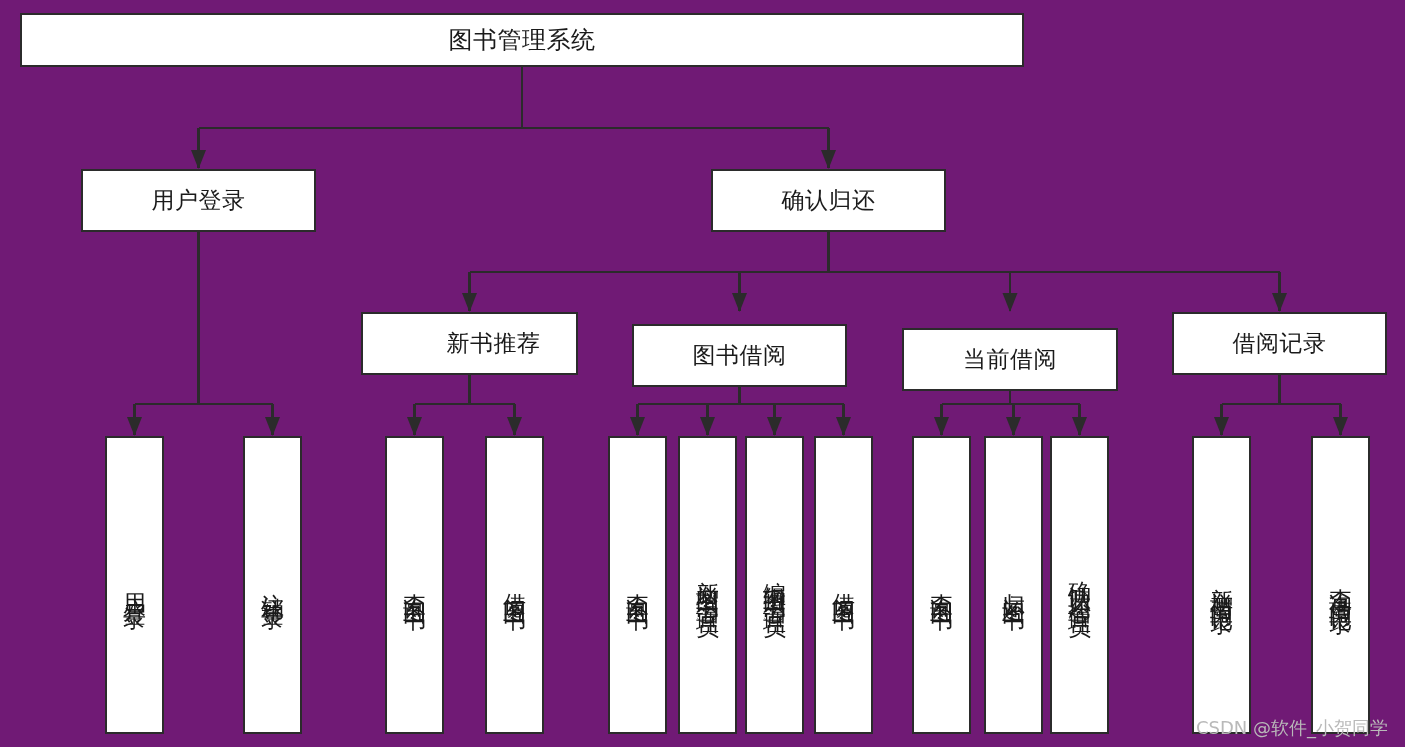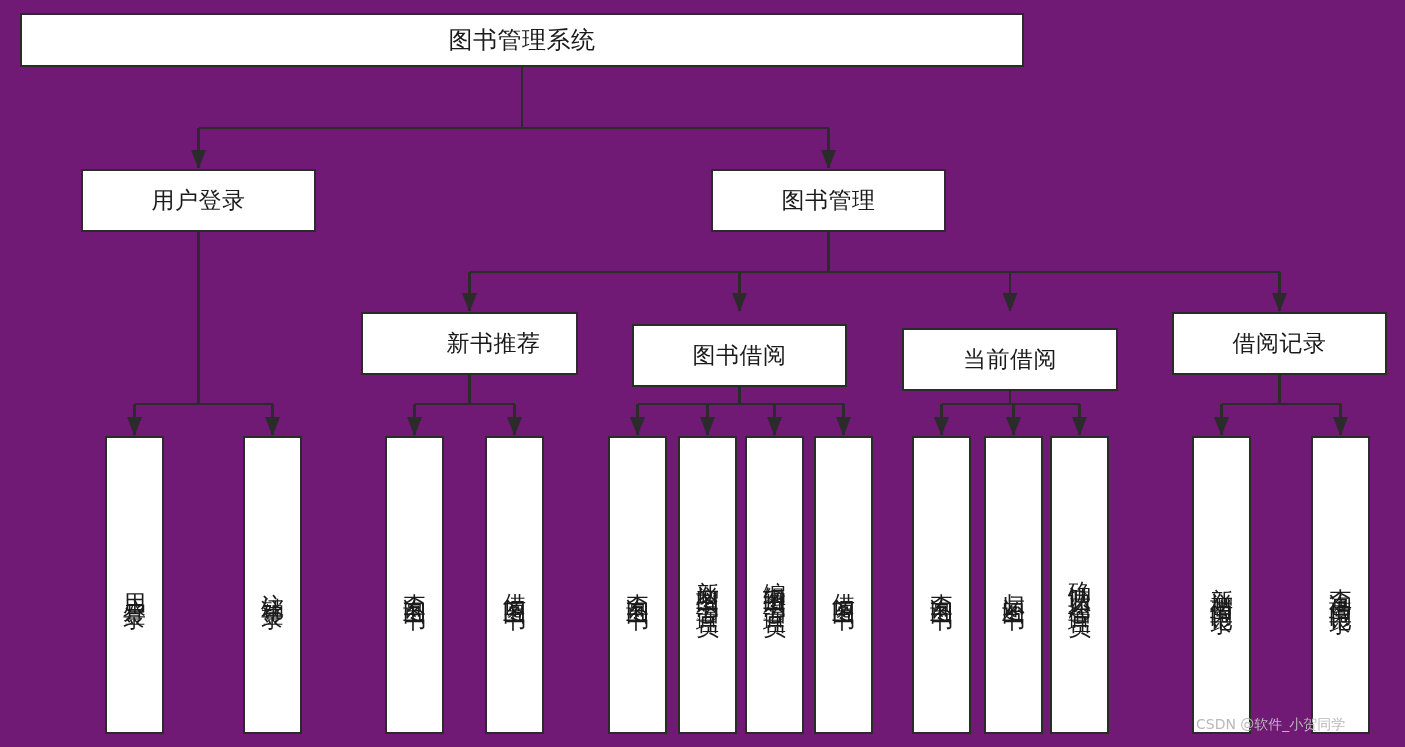--- a/index.html
+++ b/index.html
@@ -59,21 +59,21 @@
     writing-mode: vertical-rl;
     text-orientation: upright;
     font-size: 23px;
     letter-spacing: 5px;
     line-height: 1;
     max-height: 285px;
   }
   .watermark {
     position: absolute;
     color: #b9b9b9;
-    font-size: 14px;
+    font-size: 18px;
     font-family: "DejaVu Sans", "Liberation Sans", sans-serif;
     white-space: nowrap;
     user-select: none;
   }
 </style>
 </head>
 <body>
 
 <div id="diagram-canvas">
   <svg id="diagram-svg" viewBox="0 0 1405 747" xmlns="http://www.w3.org/2000/svg">
@@ -131,21 +131,21 @@
       <polygon points="1333,417 1348,417 1340.5,436" fill="#2b2b2b"></polygon>
     </svg>
   <div id="node-layer">
       <div class="node-box horizontal root" style="left: 20px; top: 13px; width: 1004px; height: 54px;">
         <span class="node-label">图书管理系统</span>
       </div>
       <div class="node-box horizontal" style="left: 81px; top: 169px; width: 235px; height: 63px;">
         <span class="node-label">用户登录</span>
       </div>
       <div class="node-box horizontal" style="left: 711px; top: 169px; width: 235px; height: 63px;">
-        <span class="node-label">图书管理</span>
+        <span class="node-label">确认归还</span>
       </div>
       <div class="node-box horizontal" style="left: 361px; top: 312px; width: 217px; height: 63px; padding-left: 48px;">
         <span class="node-label">新书推荐</span>
       </div>
       <div class="node-box horizontal" style="left: 632px; top: 324px; width: 215px; height: 63px;">
         <span class="node-label">图书借阅</span>
       </div>
       <div class="node-box horizontal" style="left: 902px; top: 328px; width: 216px; height: 63px;">
         <span class="node-label">当前借阅</span>
       </div>

